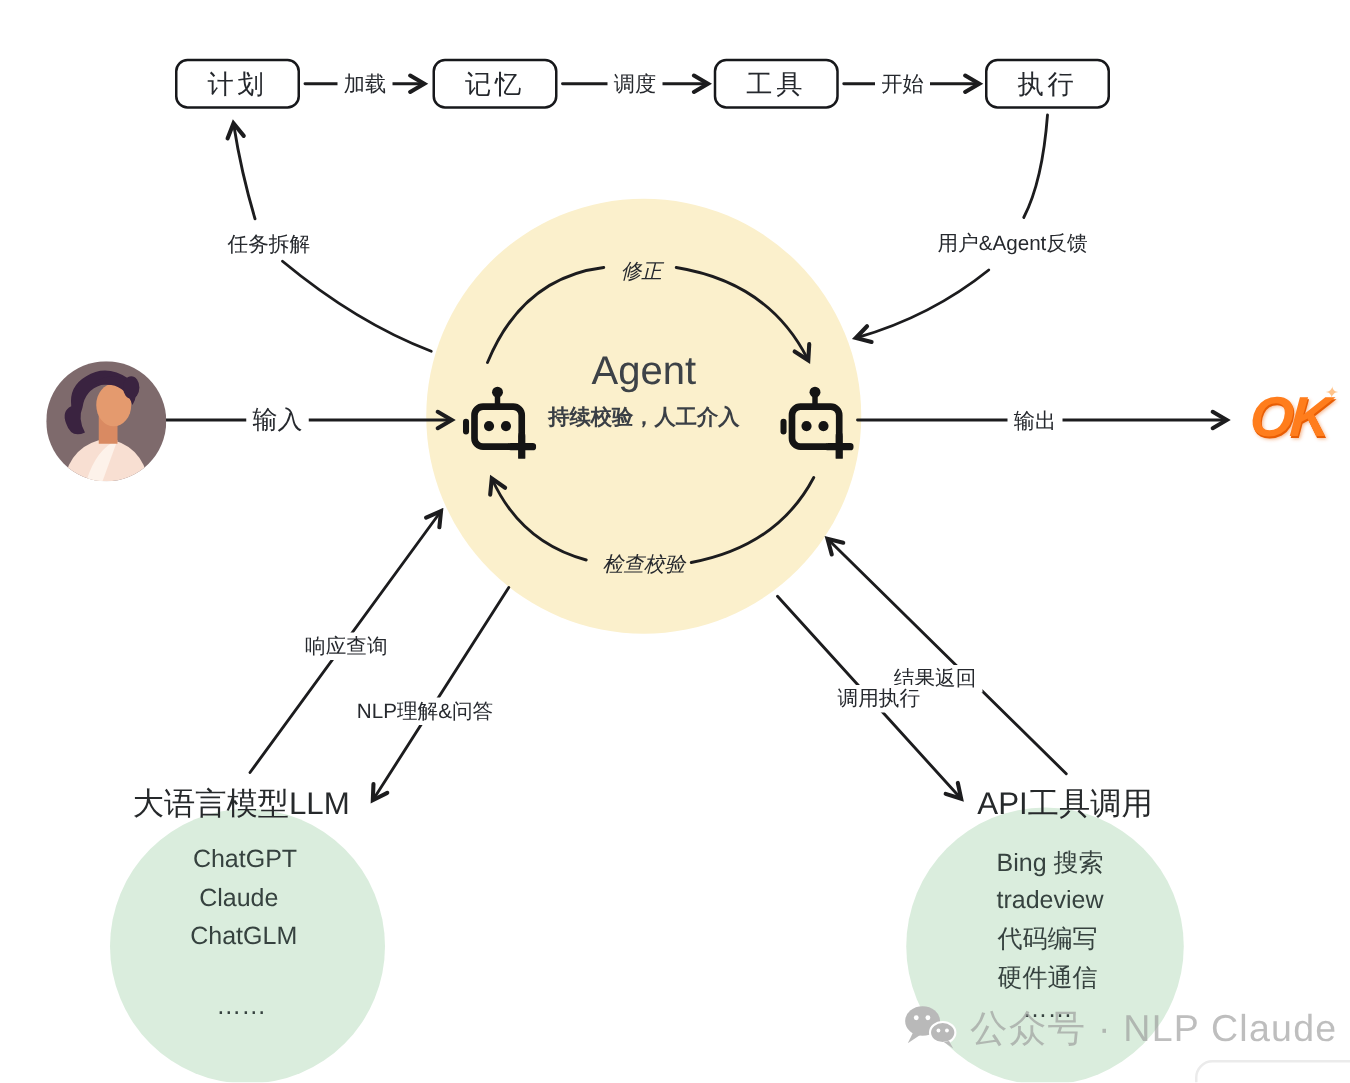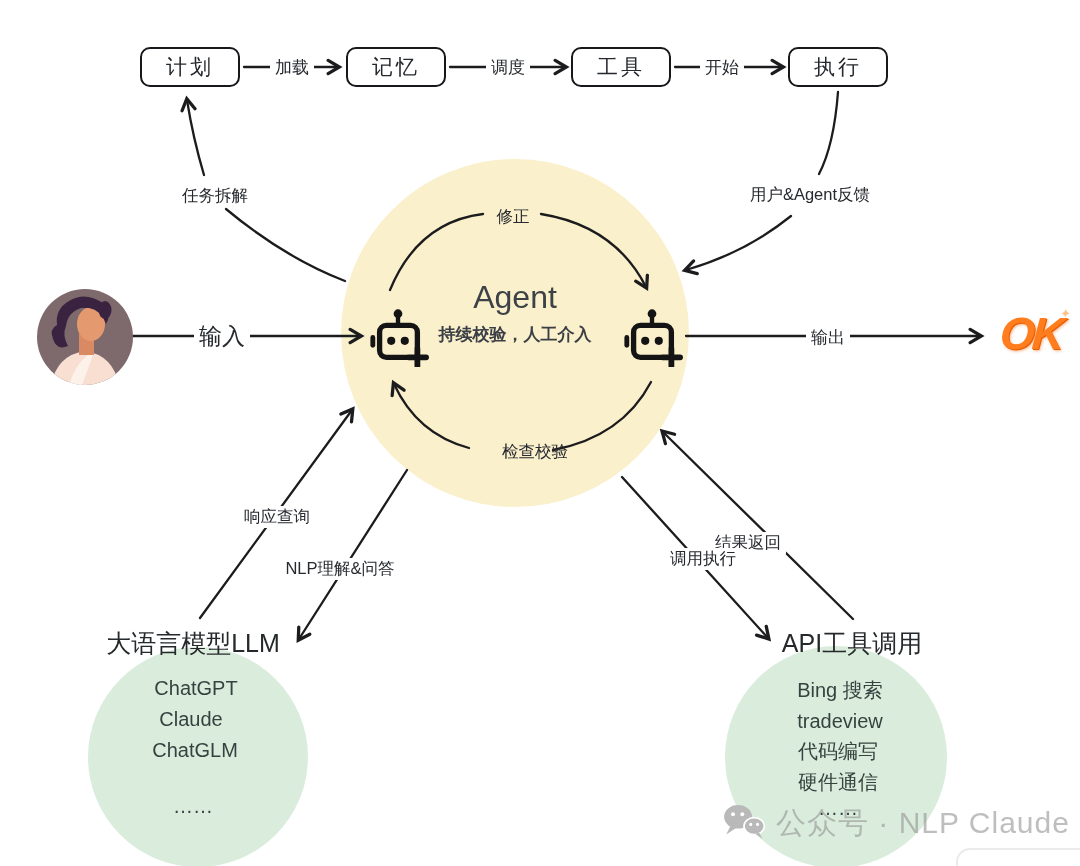--- a/index.html
+++ b/index.html
@@ -17,21 +17,21 @@
   
   svg#wires{position:absolute;left:0;top:0;z-index:2;}
   
   .pbox{position:absolute;top:47px;width:100px;height:40px;background:#fff;
     border:2.6px solid #17181b;border-radius:10px;display:flex;align-items:center;
     justify-content:center;font-size:21px;letter-spacing:3px;color:#25282d;z-index:3;box-sizing:border-box;}
   #box-plan{left:140px}#box-memory{left:346px}#box-tool{left:571px}#box-exec{left:788px}
   
   .lbl{position:absolute;transform:translate(-50%,-50%);font-size:16.5px;color:#26292e;
     background:#fff;padding:0 5px;white-space:nowrap;z-index:4;}
-  .lbl.on-circle{background:transparent;}
+  .lbl.on-circle{background:transparent;font-style:italic;}
   
   .agent-title{position:absolute;left:515px;top:297px;transform:translate(-50%,-50%);
     font-size:32px;color:#3d4247;z-index:3;white-space:nowrap;}
   .agent-sub{position:absolute;left:515px;top:334px;transform:translate(-50%,-50%);
     font-size:17px;font-weight:bold;color:#3a3f45;z-index:3;white-space:nowrap;}
   
   .group-title{position:absolute;transform:translate(-50%,-50%);font-size:25px;
     color:#26292b;z-index:3;white-space:nowrap;}
   #llm-title{left:193px;top:643px;}
   #api-title{left:852px;top:643px;}
@@ -103,30 +103,30 @@
 
   <div class="pbox" id="box-plan">计划</div>
   <div class="pbox" id="box-memory">记忆</div>
   <div class="pbox" id="box-tool">工具</div>
   <div class="pbox" id="box-exec">执行</div>
 
   <div class="lbl" style="left:292px;top:67px;font-size:17px;">加载</div>
   <div class="lbl" style="left:508px;top:67px;font-size:17px;">调度</div>
   <div class="lbl" style="left:722px;top:67px;font-size:17px;">开始</div>
 
-  <div class="lbl" style="left:222px;top:336px;font-size:23px;">输入</div>
+  <div class="lbl" style="left:222px;top:336px;font-size:20px;">输入</div>
   <div class="lbl" style="left:828px;top:337px;font-size:17px;">输出</div>
   <div class="lbl" style="left:215px;top:196px;">任务拆解</div>
   <div class="lbl" style="left:810px;top:195px;">用户&amp;Agent反馈</div>
   <div class="lbl" style="left:277px;top:517px;">响应查询</div>
   <div class="lbl" style="left:340px;top:569px;">NLP理解&amp;问答</div>
   <div class="lbl" style="left:748px;top:517px;margin-top:26px;">结果返回</div>
   <div class="lbl" style="left:703px;top:559px;">调用执行</div>
   <div class="lbl on-circle" style="left:513px;top:217px;">修正</div>
-  <div class="lbl on-circle" style="left:535px;top:452px;">检查校验</div>
+  <div class="lbl on-circle" style="left:515px;top:452px;">检查校验</div>
 
   <div class="agent-title">Agent</div>
   <div class="agent-sub">持续校验，人工介入</div>
 
   <div class="robot" id="robot-left">
     <svg viewBox="0 0 64 64" width="62" height="62">
       <line x1="32" y1="21" x2="32" y2="12" stroke="#141414" stroke-width="4.5"></line>
       <circle cx="32" cy="9" r="4.5" fill="#141414"></circle>
       <rect x="13" y="21" width="39" height="33" rx="7" fill="none" stroke="#141414" stroke-width="5.5"></rect>
       <rect x="3.5" y="31" width="5" height="13" rx="2.5" fill="#141414"></rect>

